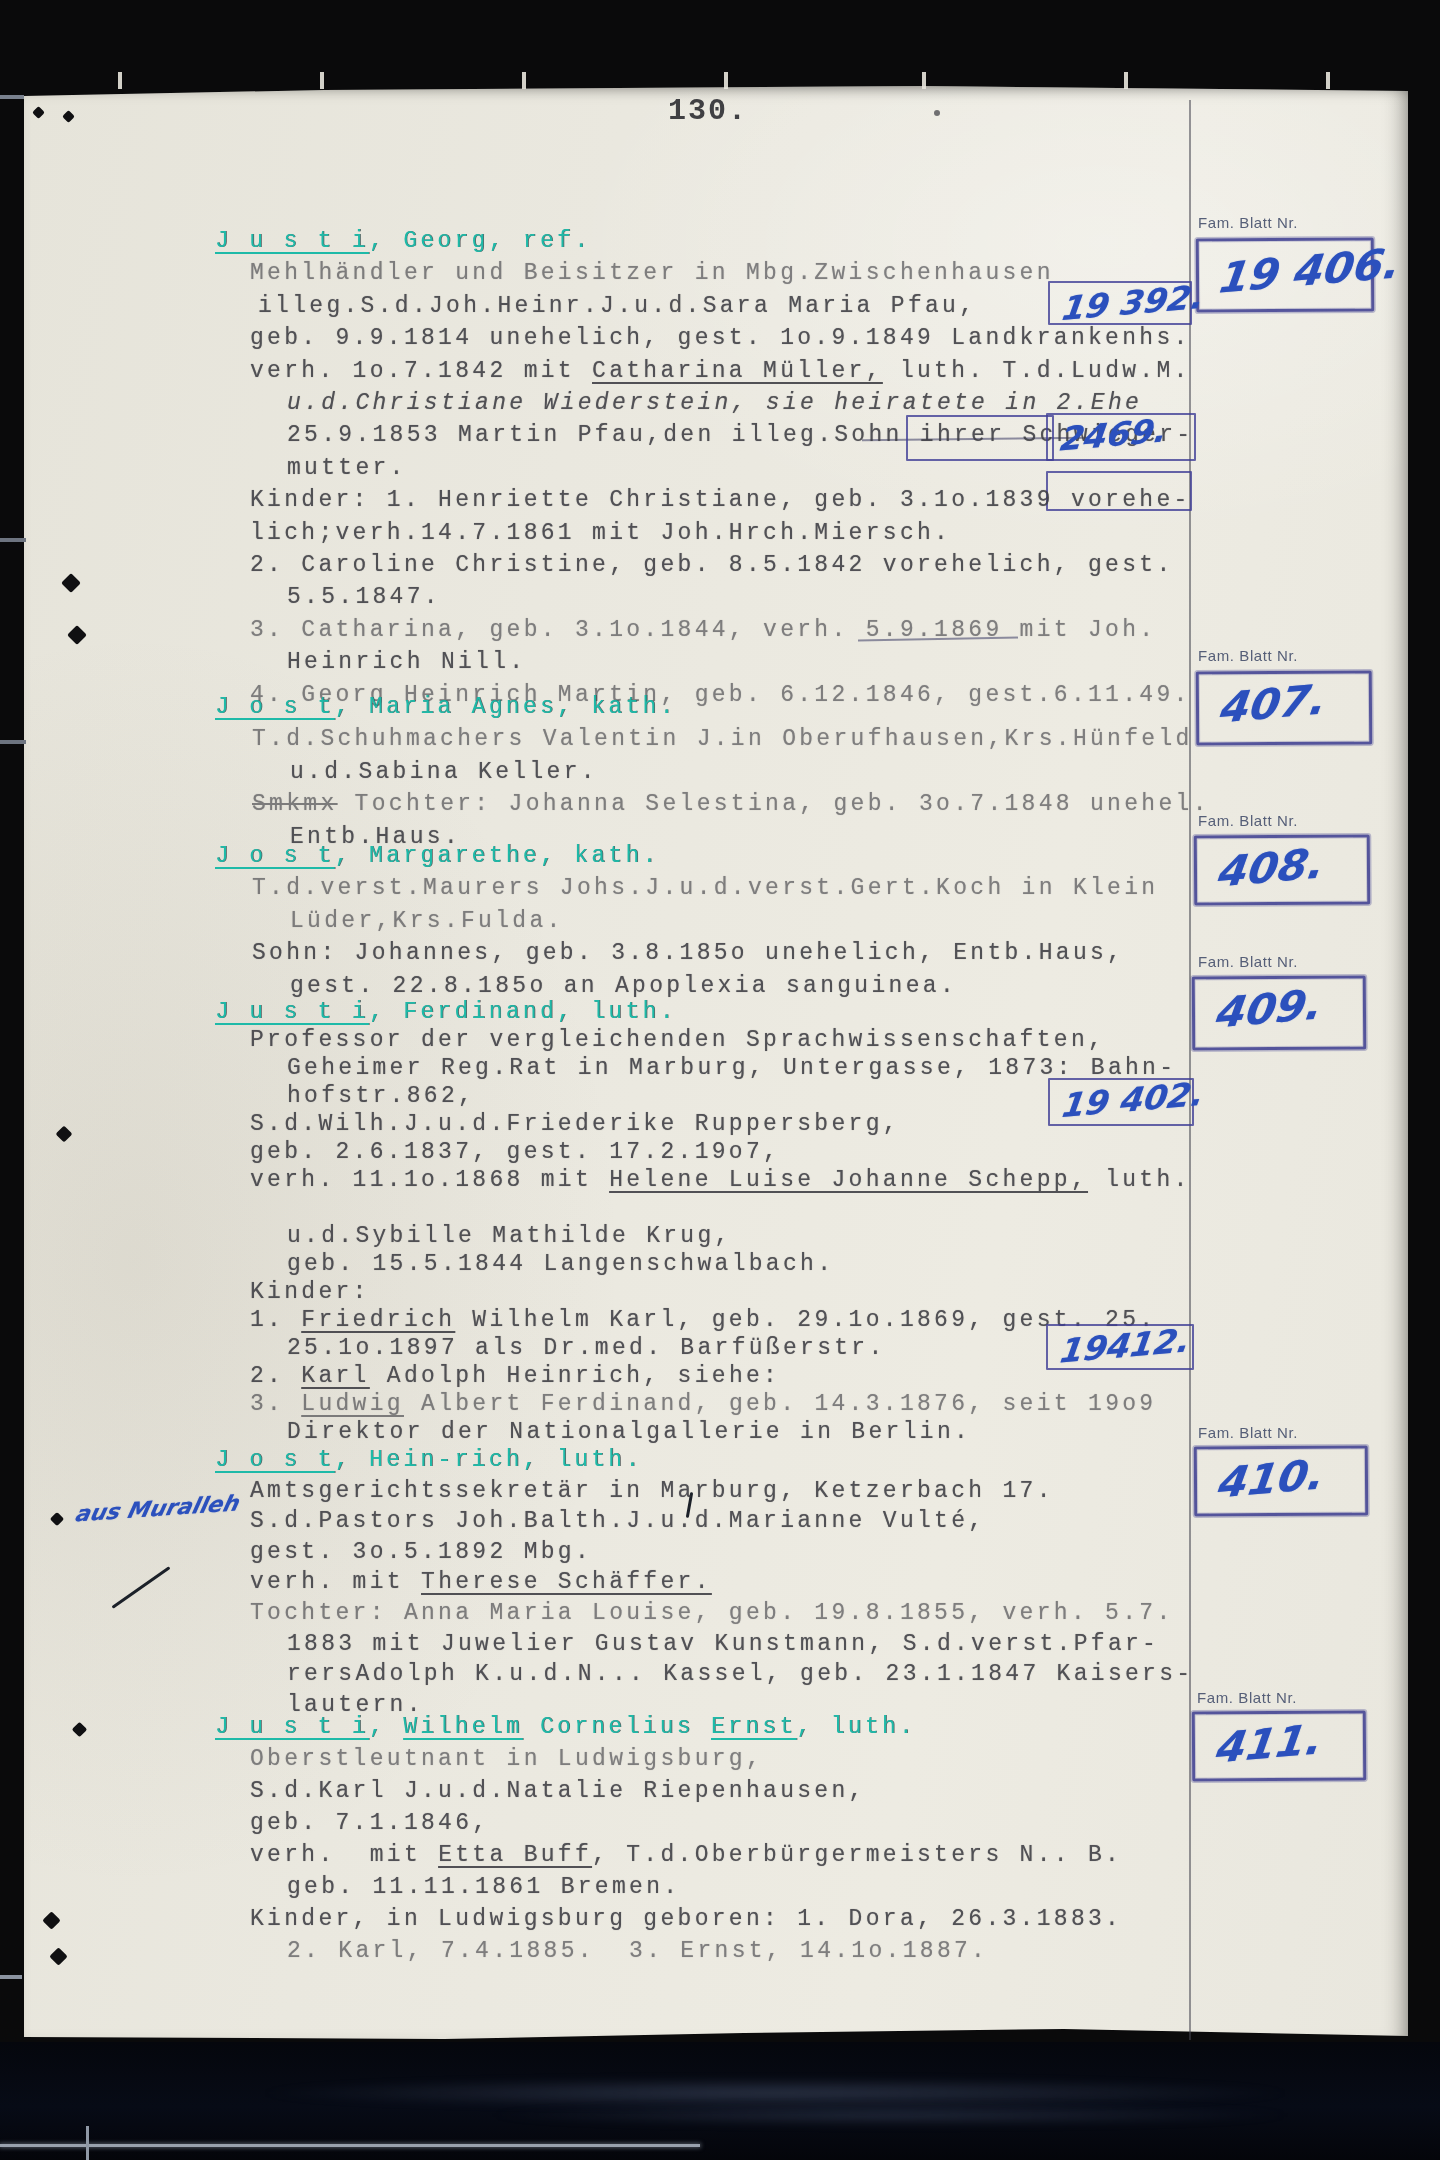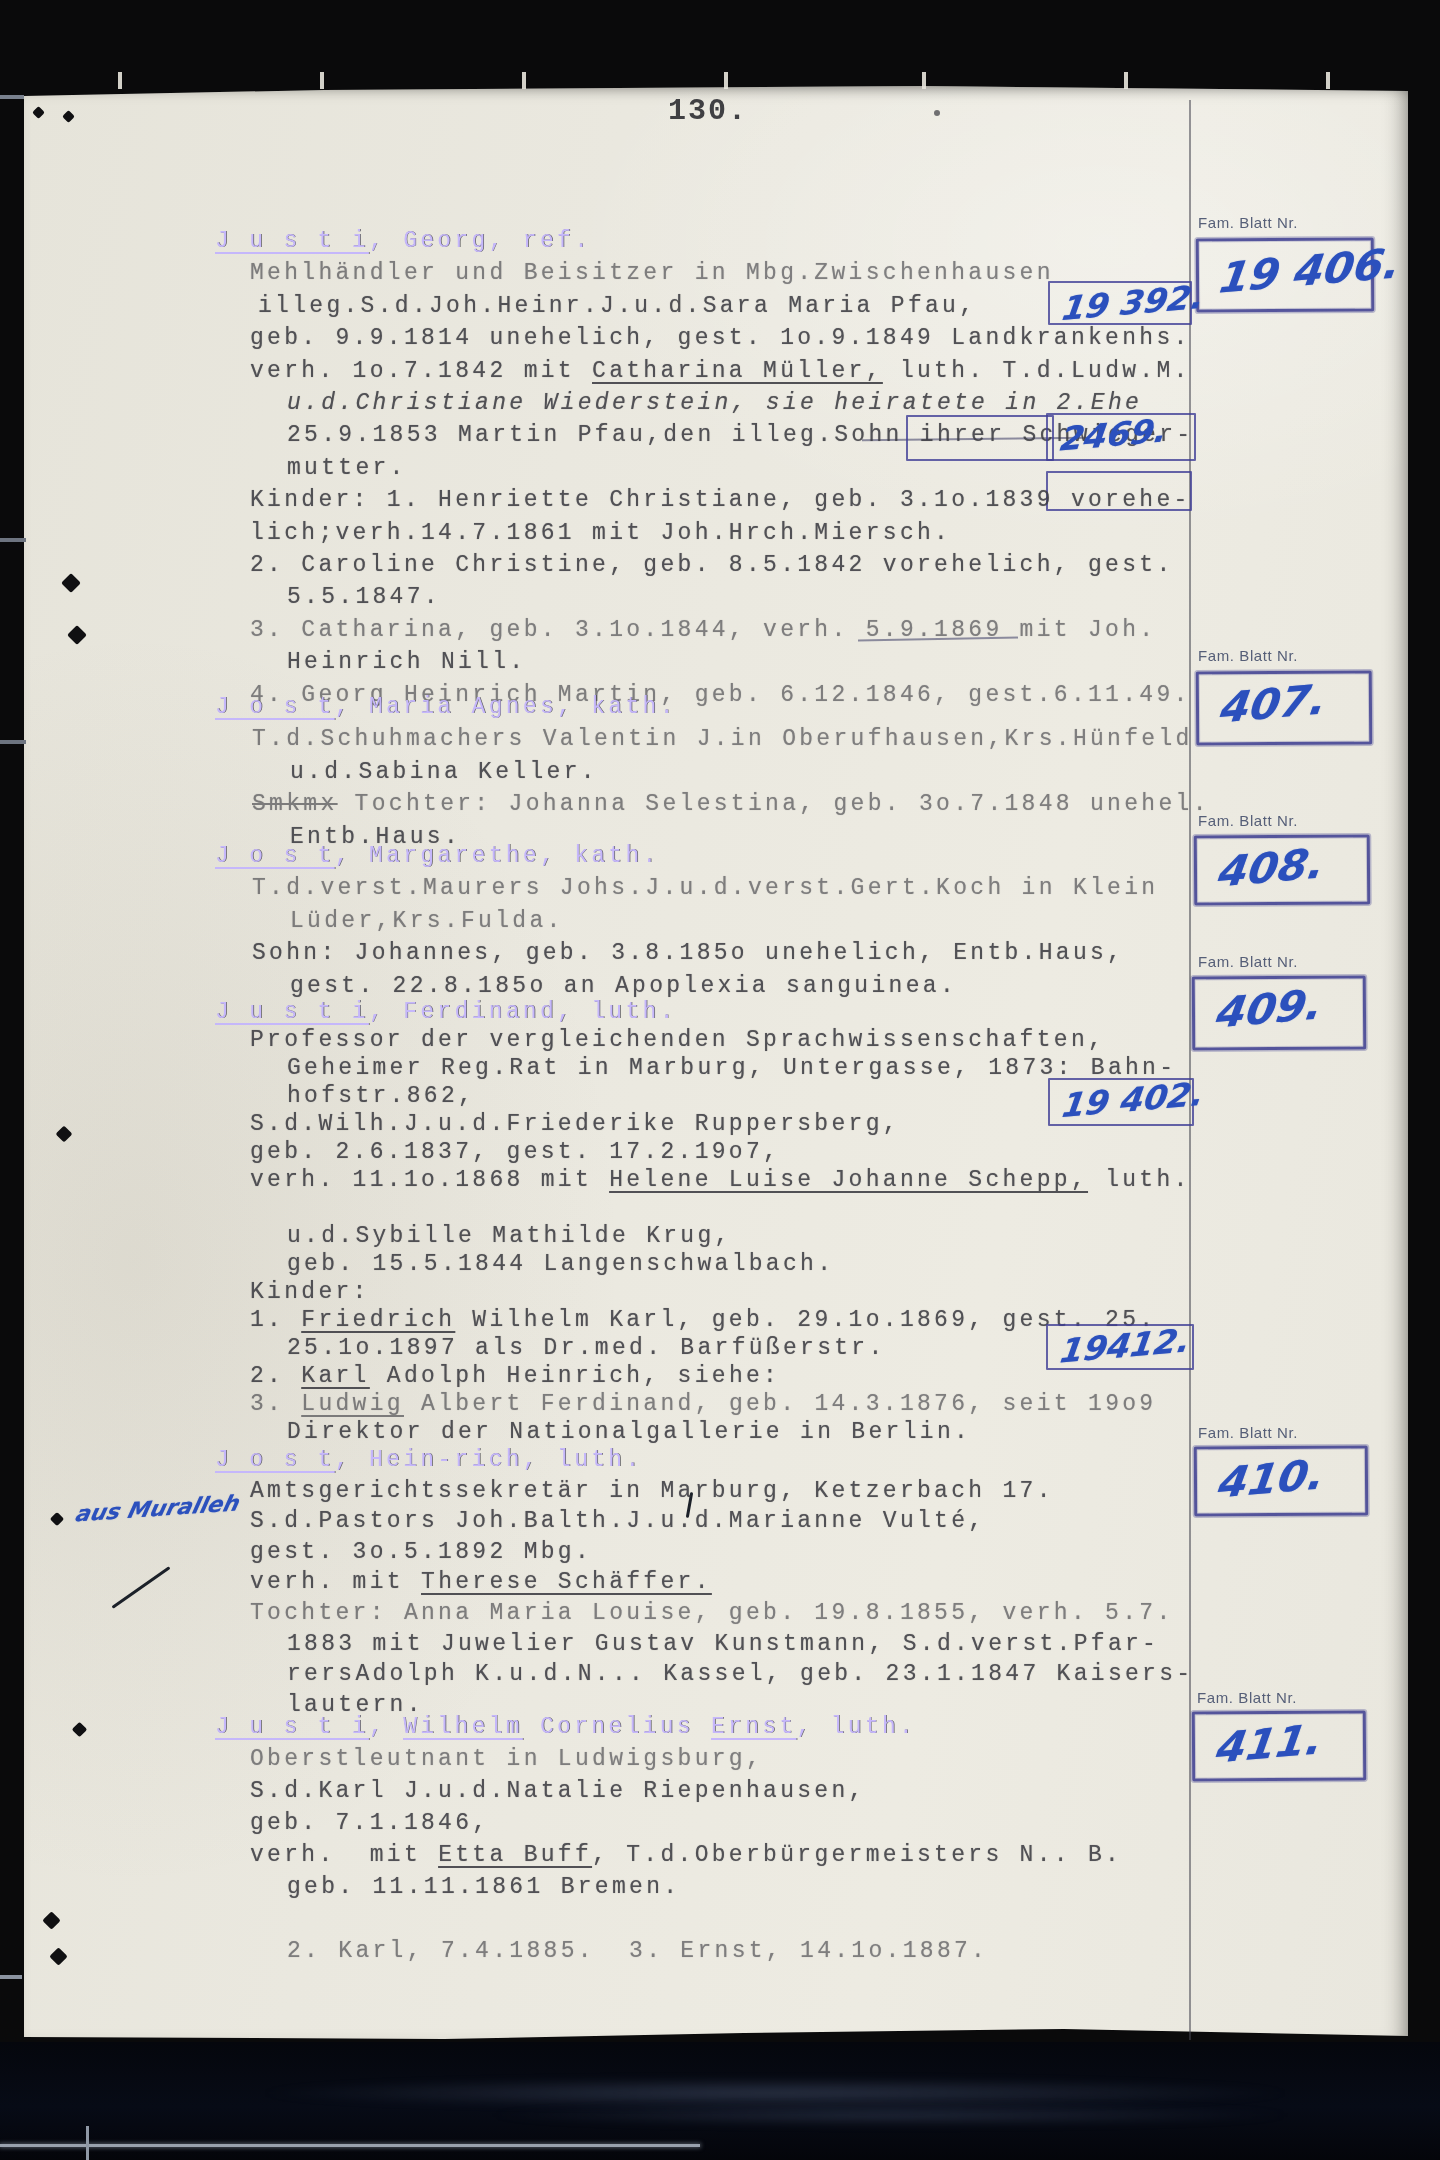--- a/index.html
+++ b/index.html
@@ -9,21 +9,21 @@
          background:
            radial-gradient(ellipse 900px 500px at 78% 8%, rgba(255,255,255,.30), rgba(255,255,255,0) 60%),
            radial-gradient(ellipse 700px 900px at 8% 60%, rgba(120,110,90,.10), rgba(0,0,0,0) 70%),
            linear-gradient(100deg,#e6e4da 0%,#eae8df 35%,#edebe2 68%,#e9e7de 100%);
          clip-path:polygon(0px 10px,300px 4px,900px 0px,1384px 5px,
                            1384px 1950px,1040px 1943px,720px 1947px,420px 1953px,0px 1951px);
          box-shadow:inset -14px 0 22px -12px rgba(0,0,0,.45), inset 0 12px 16px -12px rgba(0,0,0,.5);}
   .typed{position:absolute;font-family:"Liberation Mono","DejaVu Sans Mono",monospace;
          font-size:23px;letter-spacing:3.3px;white-space:pre;color:#3c3c42;opacity:.88;
          text-shadow:0 0 1px rgba(60,60,66,.55);}
-  .typed.hd{color:#c4b5fd;opacity:.95;text-shadow:.7px 0 0 rgba(50,50,55,.8);}
+  .typed.hd{color:#14b8a6;opacity:.95;text-shadow:.7px 0 0 rgba(50,50,55,.8);}
   .typed.faint{opacity:.62;}
   .typed u{text-decoration:underline;text-underline-offset:5px;text-decoration-thickness:2px;}
   .typed s{text-decoration:line-through;}
   .pgnum{position:absolute;font-family:"Liberation Mono",monospace;font-weight:bold;
          font-size:30px;letter-spacing:2px;color:#2e2e33;opacity:.9;}
   .vrule{position:absolute;width:2px;background:rgba(70,70,80,.55);}
   .famlabel{position:absolute;font-family:"Liberation Sans",sans-serif;font-size:15px;
             letter-spacing:.6px;color:#49536f;opacity:.92;}
   .stampbox{position:absolute;border:3px solid rgba(58,58,142,.85);border-radius:2px;
             box-shadow:0 0 0 1.5px rgba(58,58,142,.30), inset 0 0 0 1px rgba(58,58,142,.18);
@@ -142,20 +142,21 @@
     <div class="typed faint" style="left: 250px; top: 1600px;">Tochter: Anna Maria Louise, geb. 19.8.1855, verh. 5.7.</div>
     <div class="typed" style="left: 287px; top: 1630.6px;">1883 mit Juwelier Gustav Kunstmann, S.d.verst.Pfar-</div>
     <div class="typed" style="left: 287px; top: 1661.2px;">rersAdolph K.u.d.N... Kassel, geb. 23.1.1847 Kaisers-</div>
     <div class="typed" style="left: 287px; top: 1691.8px;">lautern.</div>
     <div class="typed hd" style="left: 215px; top: 1714px;"><u>J u s t i</u>, <u>Wilhelm</u> Cornelius <u>Ernst</u>, luth.</div>
     <div class="typed faint" style="left: 250px; top: 1746px;">Oberstleutnant in Ludwigsburg,</div>
     <div class="typed" style="left: 250px; top: 1778px;">S.d.Karl J.u.d.Natalie Riepenhausen,</div>
     <div class="typed" style="left: 250px; top: 1810px;">geb. 7.1.1846,</div>
     <div class="typed" style="left: 250px; top: 1842px;">verh.  mit <u>Etta Buff</u>, T.d.Oberbürgermeisters N.. B.</div>
     <div class="typed" style="left: 287px; top: 1874px;">geb. 11.11.1861 Bremen.</div>
+    <div class="typed" style="left: 250px; top: 1906px;">Kinder, in Ludwigsburg geboren: 1. Dora, 26.3.1883.</div>
     <div class="typed faint" style="left: 287px; top: 1938px;">2. Karl, 7.4.1885.  3. Ernst, 14.1o.1887.</div>
     <div class="famlabel" style="left: 1198px; top: 214px;">Fam. Blatt Nr.</div>
     <div class="stampbox" style="left: 1196px; top: 238px; width: 172px; height: 68px;"></div>
     <div class="hw big" style="left: 1222px; top: 246px;">19 406.</div>
     <div class="famlabel" style="left: 1198px; top: 647px;">Fam. Blatt Nr.</div>
     <div class="stampbox" style="left: 1196px; top: 671px; width: 170px; height: 68px;"></div>
     <div class="hw big" style="left: 1222px; top: 679px;">407.</div>
     <div class="famlabel" style="left: 1198px; top: 812px;">Fam. Blatt Nr.</div>
     <div class="stampbox" style="left: 1194px; top: 835px; width: 170px; height: 64px;"></div>
     <div class="hw big" style="left: 1220px; top: 843px;">408.</div>

